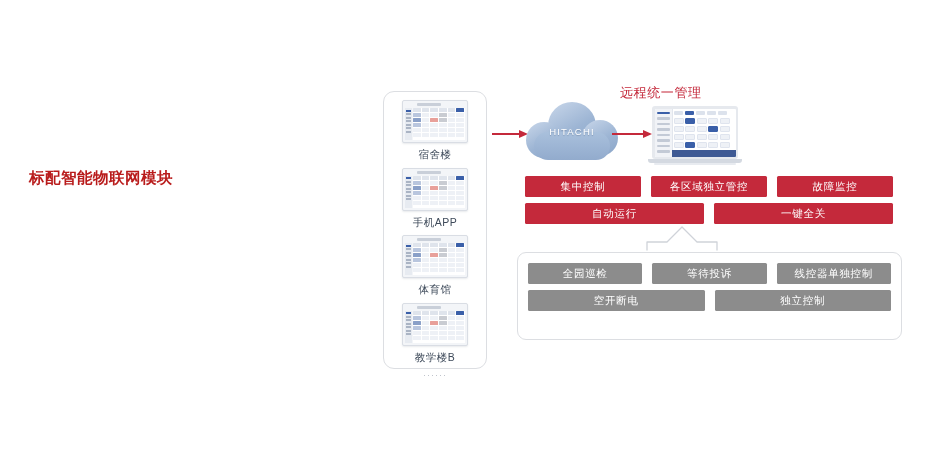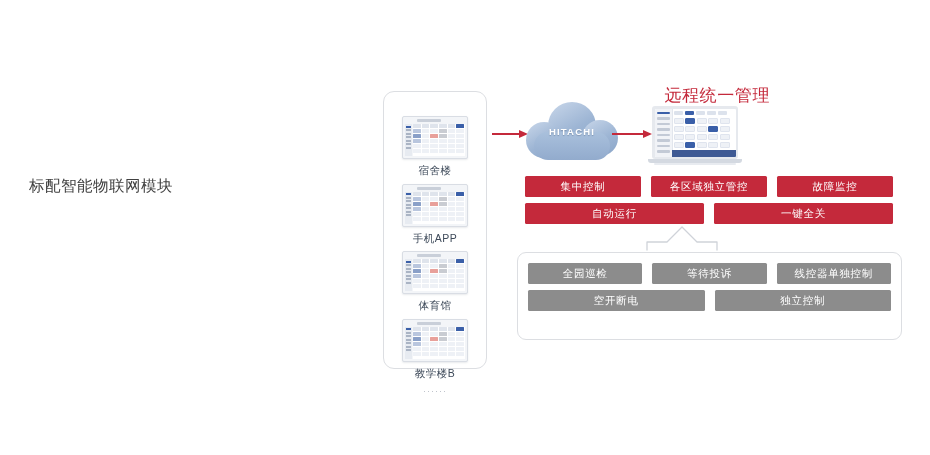--- a/index.html
+++ b/index.html
@@ -18,25 +18,25 @@
 
   
   #left-text {
     position: absolute;
     left: 29px;
     top: 167px;
     width: 320px;
   }
   #feature-title {
     font-size: 15.5px;
-    font-weight: 400;
-    color: #404040;
+    font-weight: 700;
+    color: #b91c1c;
     letter-spacing: 0.5px;
     line-height: 1.4;
-    margin: 8px 0 22px 0;
+    margin: 0 0 22px 0;
   }
   #feature-body {
     font-size: 12.5px;
     color: #3a4757;
     line-height: 1.95;
     letter-spacing: 0.2px;
     margin: 0;
     white-space: pre-line;
   }
 
@@ -53,21 +53,21 @@
   #buildings-panel {
     position: absolute;
     left: 3px;
     top: 11px;
     width: 104px;
     height: 278px;
     border: 1px solid #dcdee2;
     border-radius: 11px;
     background: #ffffff;
     box-sizing: border-box;
-    padding-top: 24px;
+    padding-top: 8px;
   }
   .building-item {
     width: 100%;
     text-align: center;
     margin-bottom: 2px;
   }
   .screen-thumb {
     width: 64px;
     height: 41px;
     margin: 0 auto;
@@ -190,35 +190,35 @@
     width: 76px; height: 28px;
     border-radius: 15px;
     background: linear-gradient(180deg, #a9c0dc 0%, #92abcd 100%);
   }
   #cloud-label {
     position: absolute;
     left: 0; top: 26px;
     width: 92px;
     text-align: center;
     font-size: 9.5px;
-    font-weight: 700;
+    font-weight: 400;
     letter-spacing: 1.2px;
     color: #ffffff;
     z-index: 3;
     text-shadow: 0 1px 1px rgba(60,80,110,0.35);
   }
 
   
   #remote-label {
     position: absolute;
     left: 240px;
     top: 4px;
     width: 150px;
-    text-align: right;
-    font-size: 17px;
+    text-align: left;
+    font-size: 13px;
     color: #c4293b;
     letter-spacing: 0.6px;
   }
   #laptop {
     position: absolute;
     left: 268px;
     top: 26px;
     width: 94px;
     height: 62px;
   }

